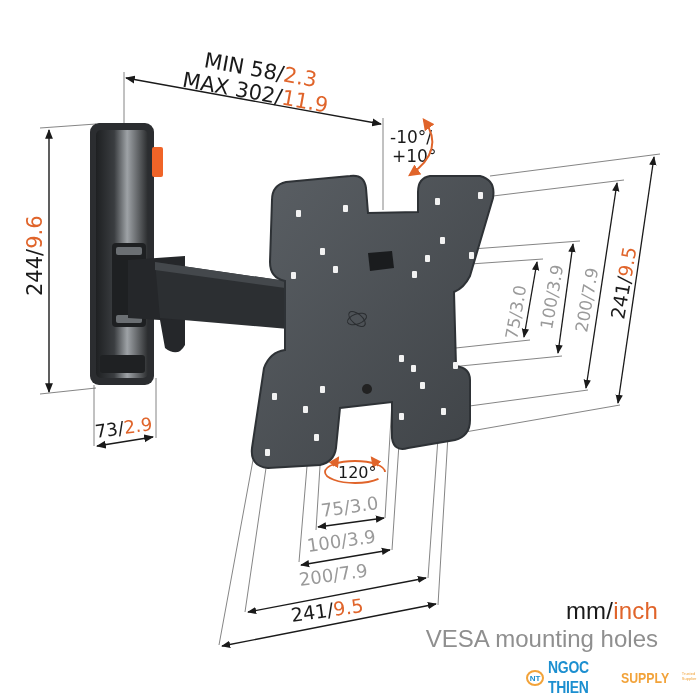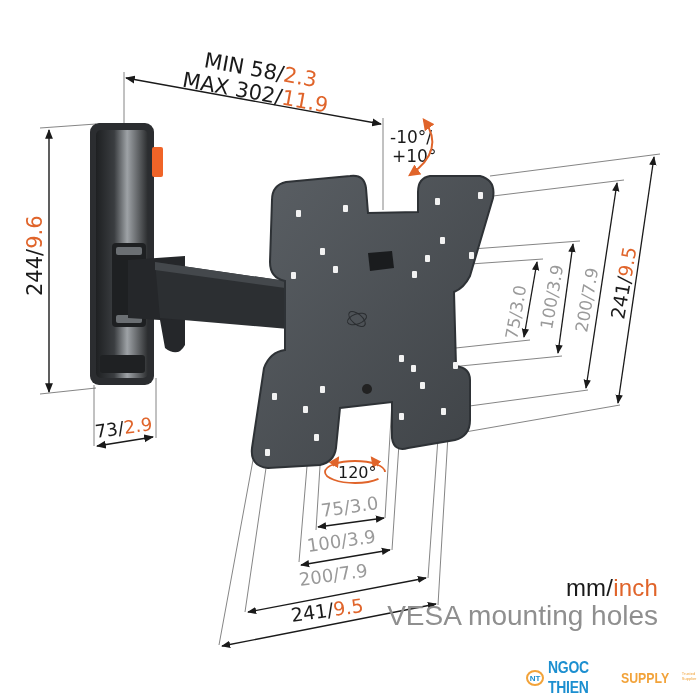--- a/index.html
+++ b/index.html
@@ -2,24 +2,24 @@
 <html><head>
 <meta charset="utf-8">
 <style>
   html, body { margin:0; padding:0; background:#ffffff; }
   body { width:700px; height:700px; overflow:hidden; position:relative; font-family:"Liberation Sans", "DejaVu Sans", sans-serif; }
   #stage { position:absolute; left:0; top:0; width:700px; height:700px; }
   svg text { font-family:"DejaVu Sans", "Liberation Sans", sans-serif; }
   .dim-black { fill:#1a1a1a; }
   .dim-orange { fill:#e0642a; }
   .dim-gray { fill:#9a9a9a; }
-  .legend { position:absolute; right:42px; top:574px; text-align:right; }
+  .legend { position:absolute; right:42px; top:597px; text-align:right; }
   .legend .units { font-size:24px; letter-spacing:0.2px; color:#1a1a1a; line-height:28px; }
   .legend .units .o { color:#e0642a; }
-  .legend .caption { font-size:28px; color:#8f8f8f; line-height:28px; }
+  .legend .caption { font-size:24px; color:#8f8f8f; line-height:28px; }
   .brand { position:absolute; left:526px; top:666px; height:24px; display:flex; align-items:center; gap:4px; }
   .brand .badge { width:20px; height:16px; border-radius:50%; border:2px solid #f2a33a; box-sizing:border-box;
                   font-size:8px; font-weight:bold; color:#1c8fd0; display:flex; align-items:center; justify-content:center;text-align:right; }
   .brand .name { font-family:"Liberation Sans", sans-serif; font-weight:bold; font-size:17px; color:#1c8fd0; letter-spacing:-0.3px; transform:scaleX(0.82); transform-origin:left center; }
   .brand .supply { display:flex; flex-direction:row; margin-left:-22px; }
   .brand .supply .s { font-family:"Liberation Sans", sans-serif; font-weight:bold; font-size:15px; color:#f2a33a; line-height:14px; transform:scaleX(0.82); transform-origin:left center; }
   .brand .supply .t { font-size:4px; color:#f2a33a; line-height:5px; margin-left:2px; }
 </style>
 </head>
 <body>

